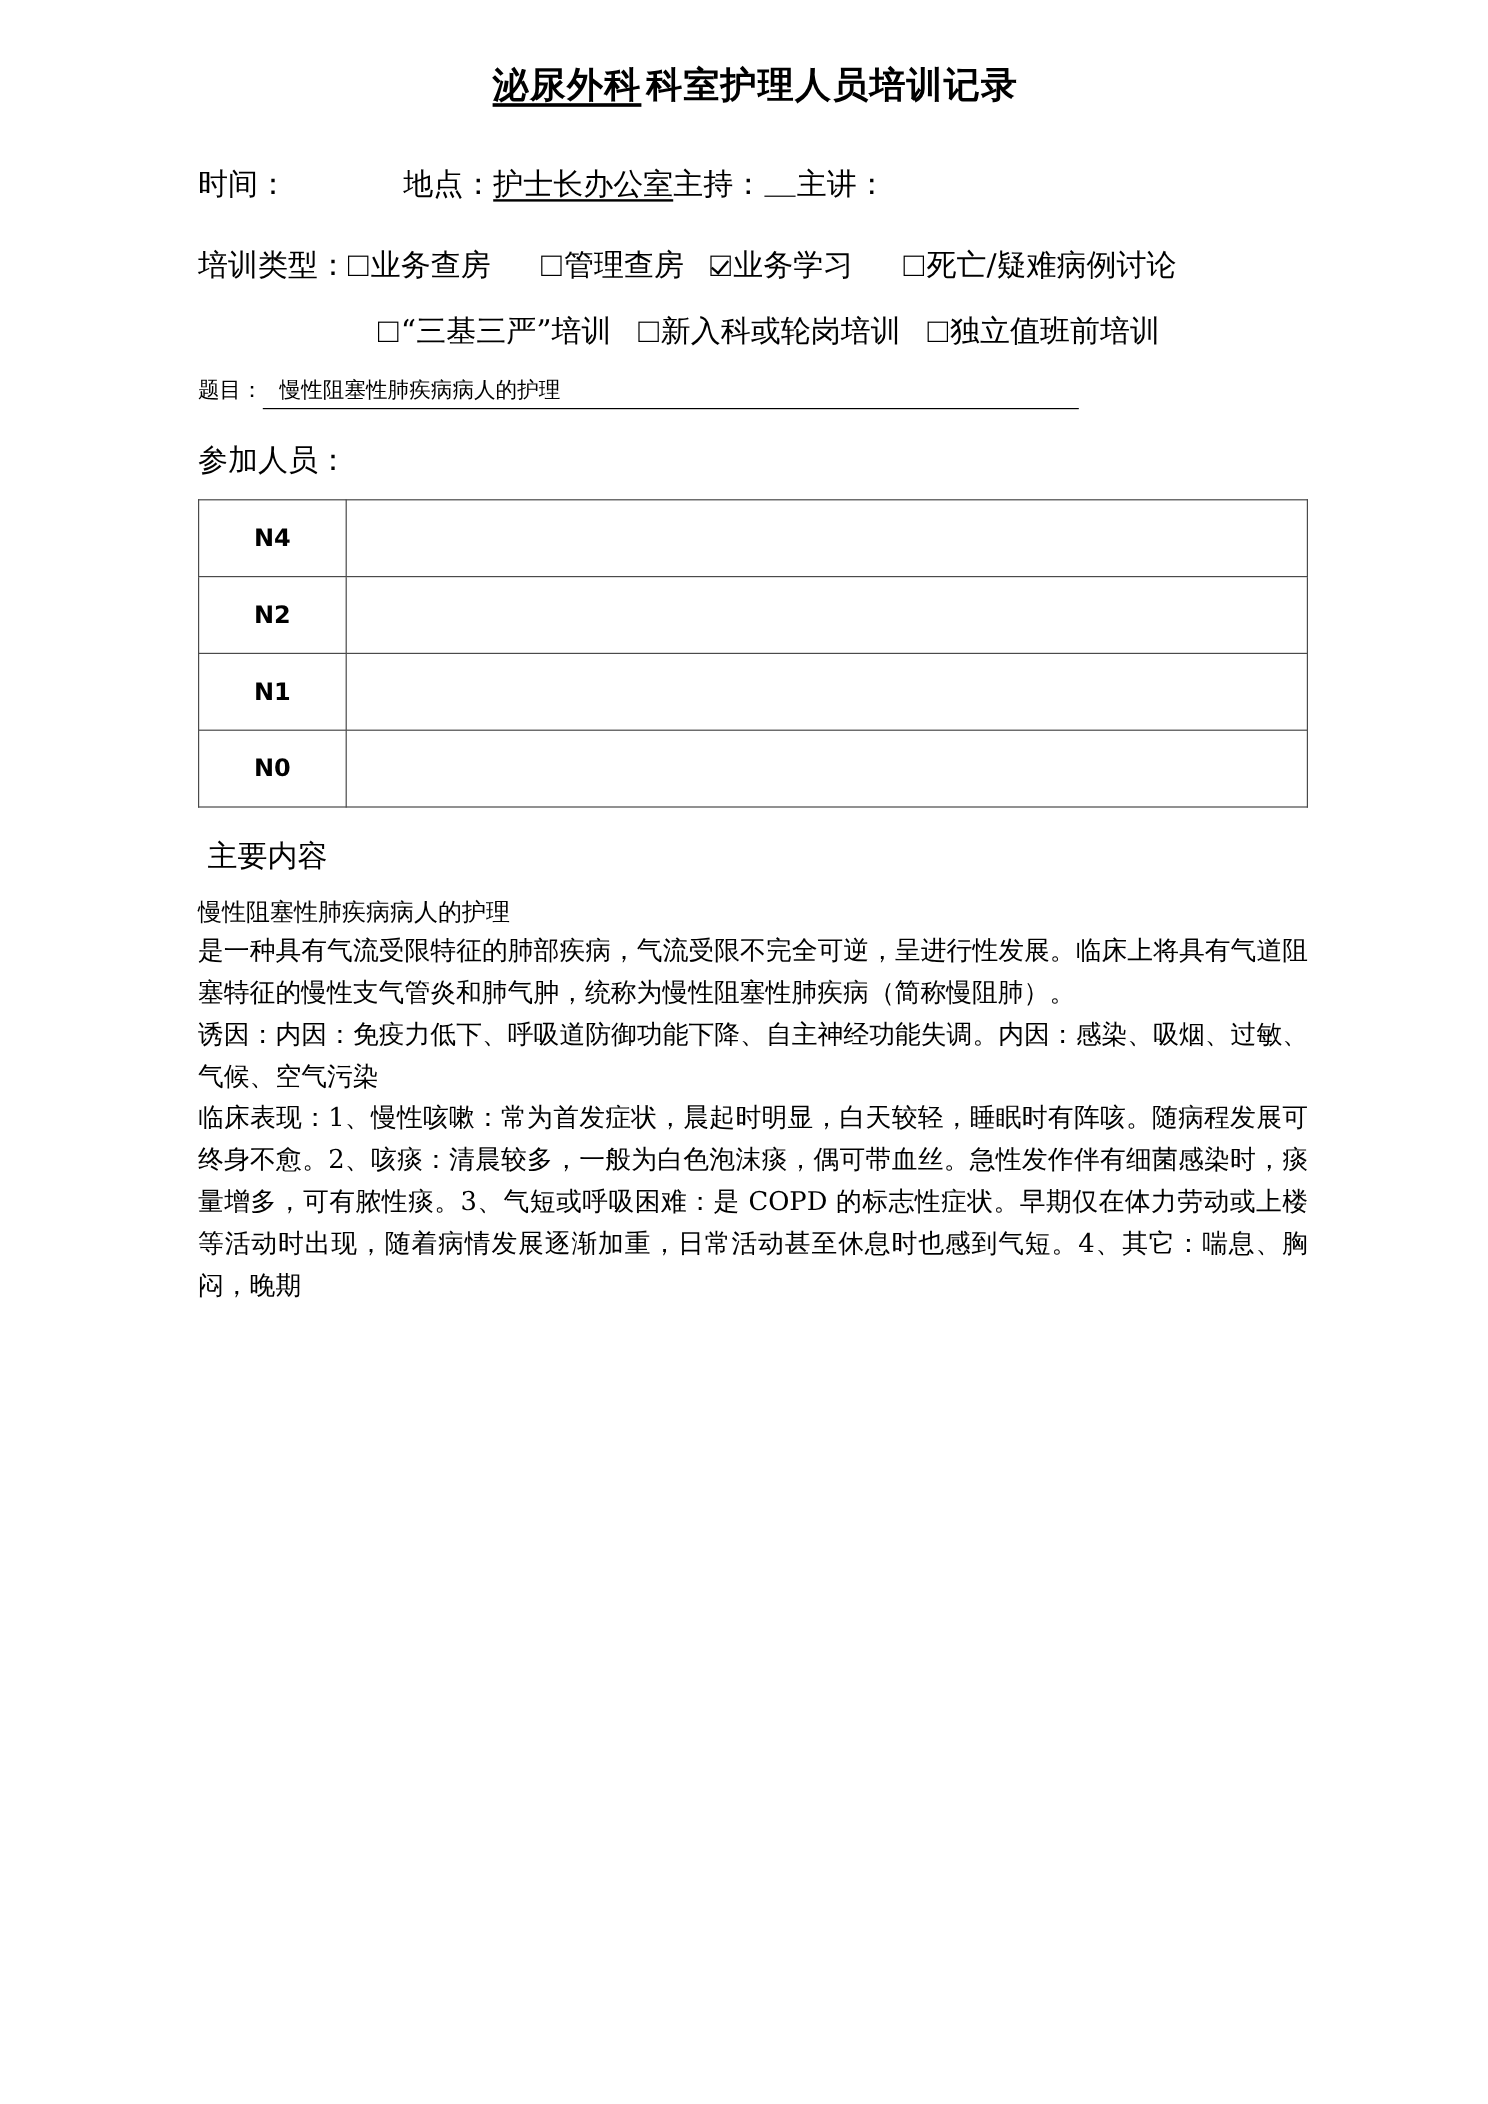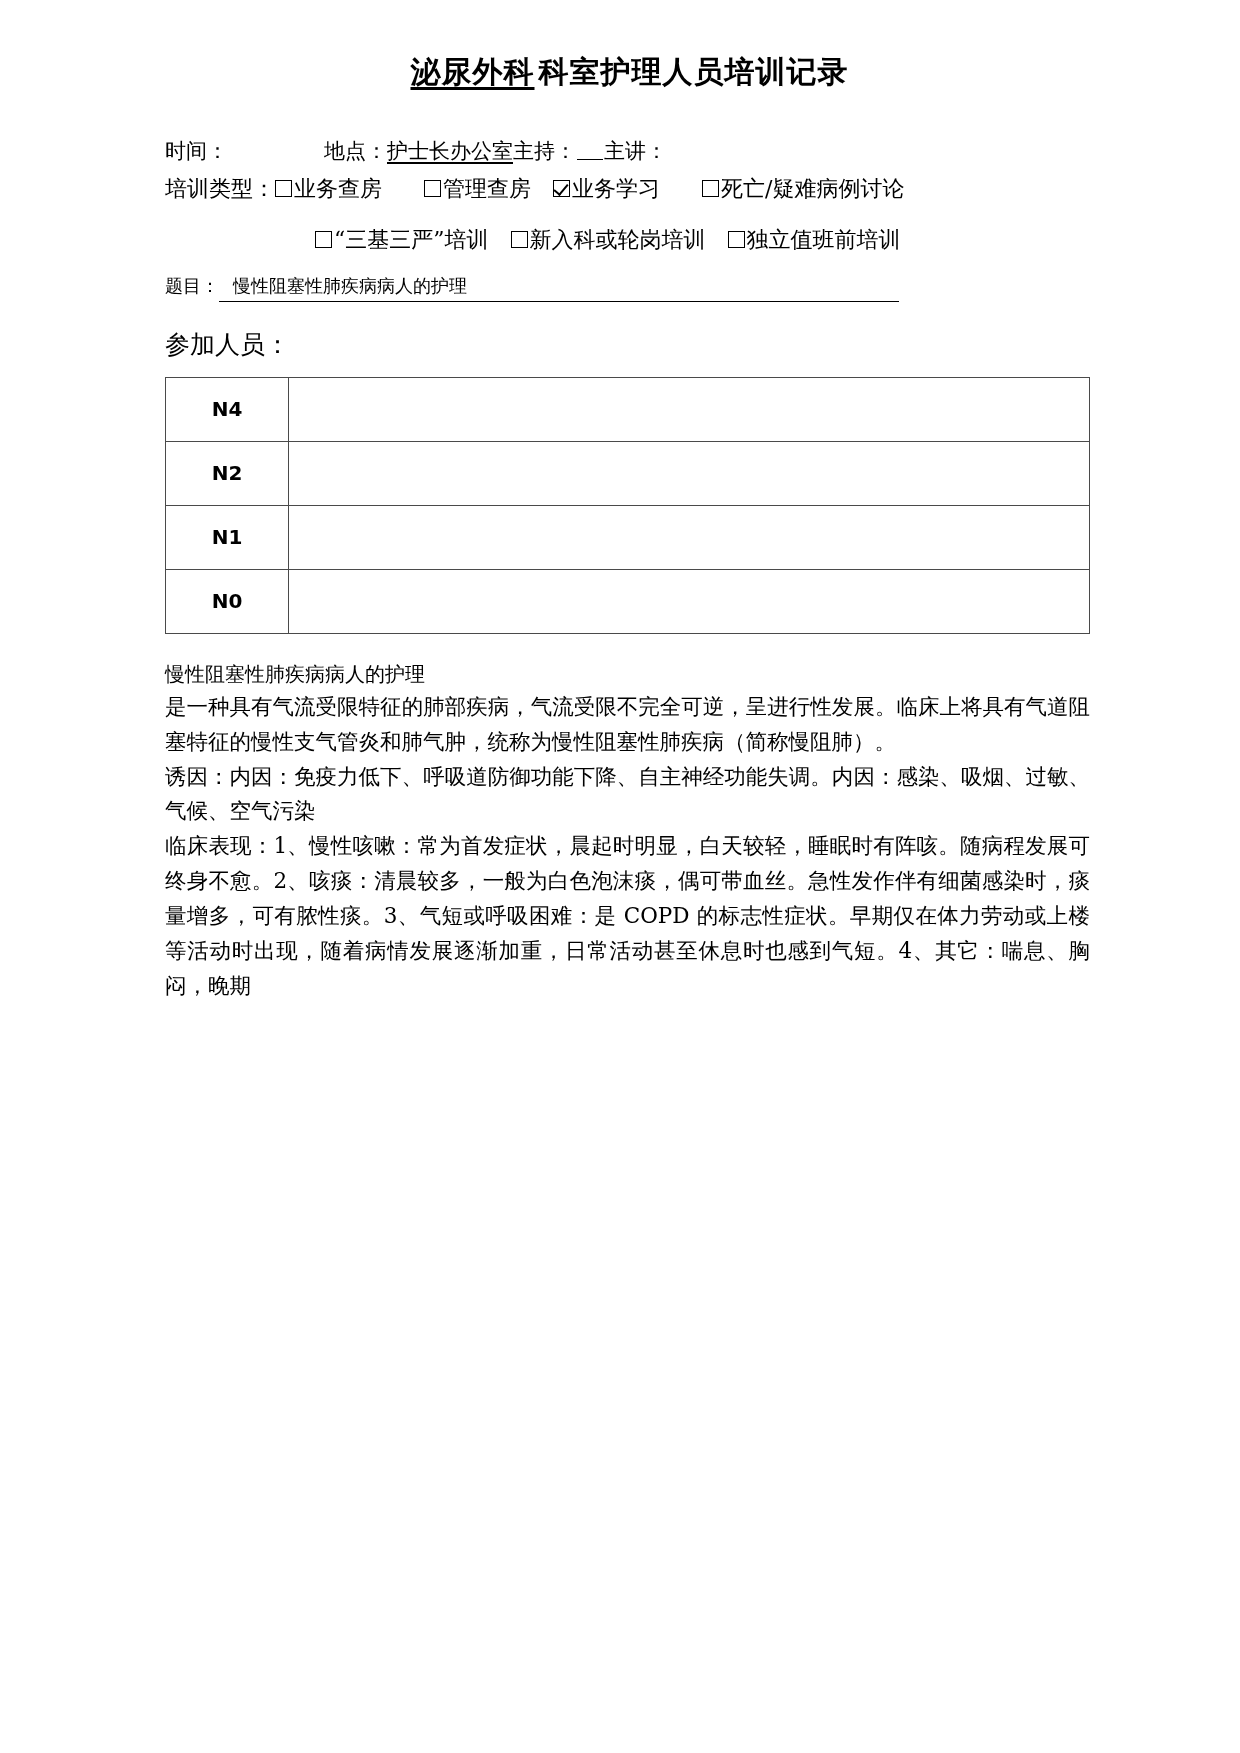--- a/index.html
+++ b/index.html
@@ -33,41 +33,41 @@
     line-height: 1.3;
   }
   .doc-title .dept {
     text-decoration: underline;
     text-underline-offset: 5px;
     padding: 0 4px;
   }
 
   
   .form-line {
-    font-size: 21px;
+    font-size: 25px;
     line-height: 1.55;
-    margin-bottom: 4px;
+    margin-bottom: 28px;
     white-space: nowrap;
   }
   .gap-lg { display: inline-block; width: 96px; }
   .gap-sm { display: inline-block; width: 20px; }
   .uline {
     text-decoration: underline;
     text-underline-offset: 4px;
   }
   .uline-blank {
     display: inline-block;
     width: 26px;
     border-bottom: 1.5px solid #000;
     margin: 0 1px -2px 1px;
   }
 
   
   .cb-row {
-    font-size: 22px;
+    font-size: 25px;
     line-height: 1.5;
     white-space: nowrap;
     margin-bottom: 18px;
   }
   .cb-row.indent { padding-left: 150px; text-decoration: underline; }
   .cb-item { display: inline-block; margin-right: 22px; }
   .cb {
     display: inline-block;
     width: 17px;
     height: 17px;
@@ -189,20 +189,21 @@
         <td class="level">N1</td>
         <td class="names"></td>
       </tr>
       <tr>
         <td class="level">N0</td>
         <td class="names"></td>
       </tr>
     </tbody>
   </table>
 
+  <div class="content-heading">主要内容</div>
   <div class="content-body">
     <p class="small-lead">慢性阻塞性肺疾病病人的护理</p>
     <p>是一种具有气流受限特征的肺部疾病，气流受限不完全可逆，呈进行性发展。临床上将具有气道阻塞特征的慢性支气管炎和肺气肿，统称为慢性阻塞性肺疾病（简称慢阻肺）。</p>
     <p>诱因：内因：免疫力低下、呼吸道防御功能下降、自主神经功能失调。内因：感染、吸烟、过敏、气候、空气污染</p>
     <p>临床表现：1、慢性咳嗽：常为首发症状，晨起时明显，白天较轻，睡眠时有阵咳。随病程发展可终身不愈。2、咳痰：清晨较多，一般为白色泡沫痰，偶可带血丝。急性发作伴有细菌感染时，痰量增多，可有脓性痰。3、气短或呼吸困难：是 COPD 的标志性症状。早期仅在体力劳动或上楼等活动时出现，随着病情发展逐渐加重，日常活动甚至休息时也感到气短。4、其它：喘息、胸闷，晚期</p>
   </div>
 
 </div>
 
 </body></html>

